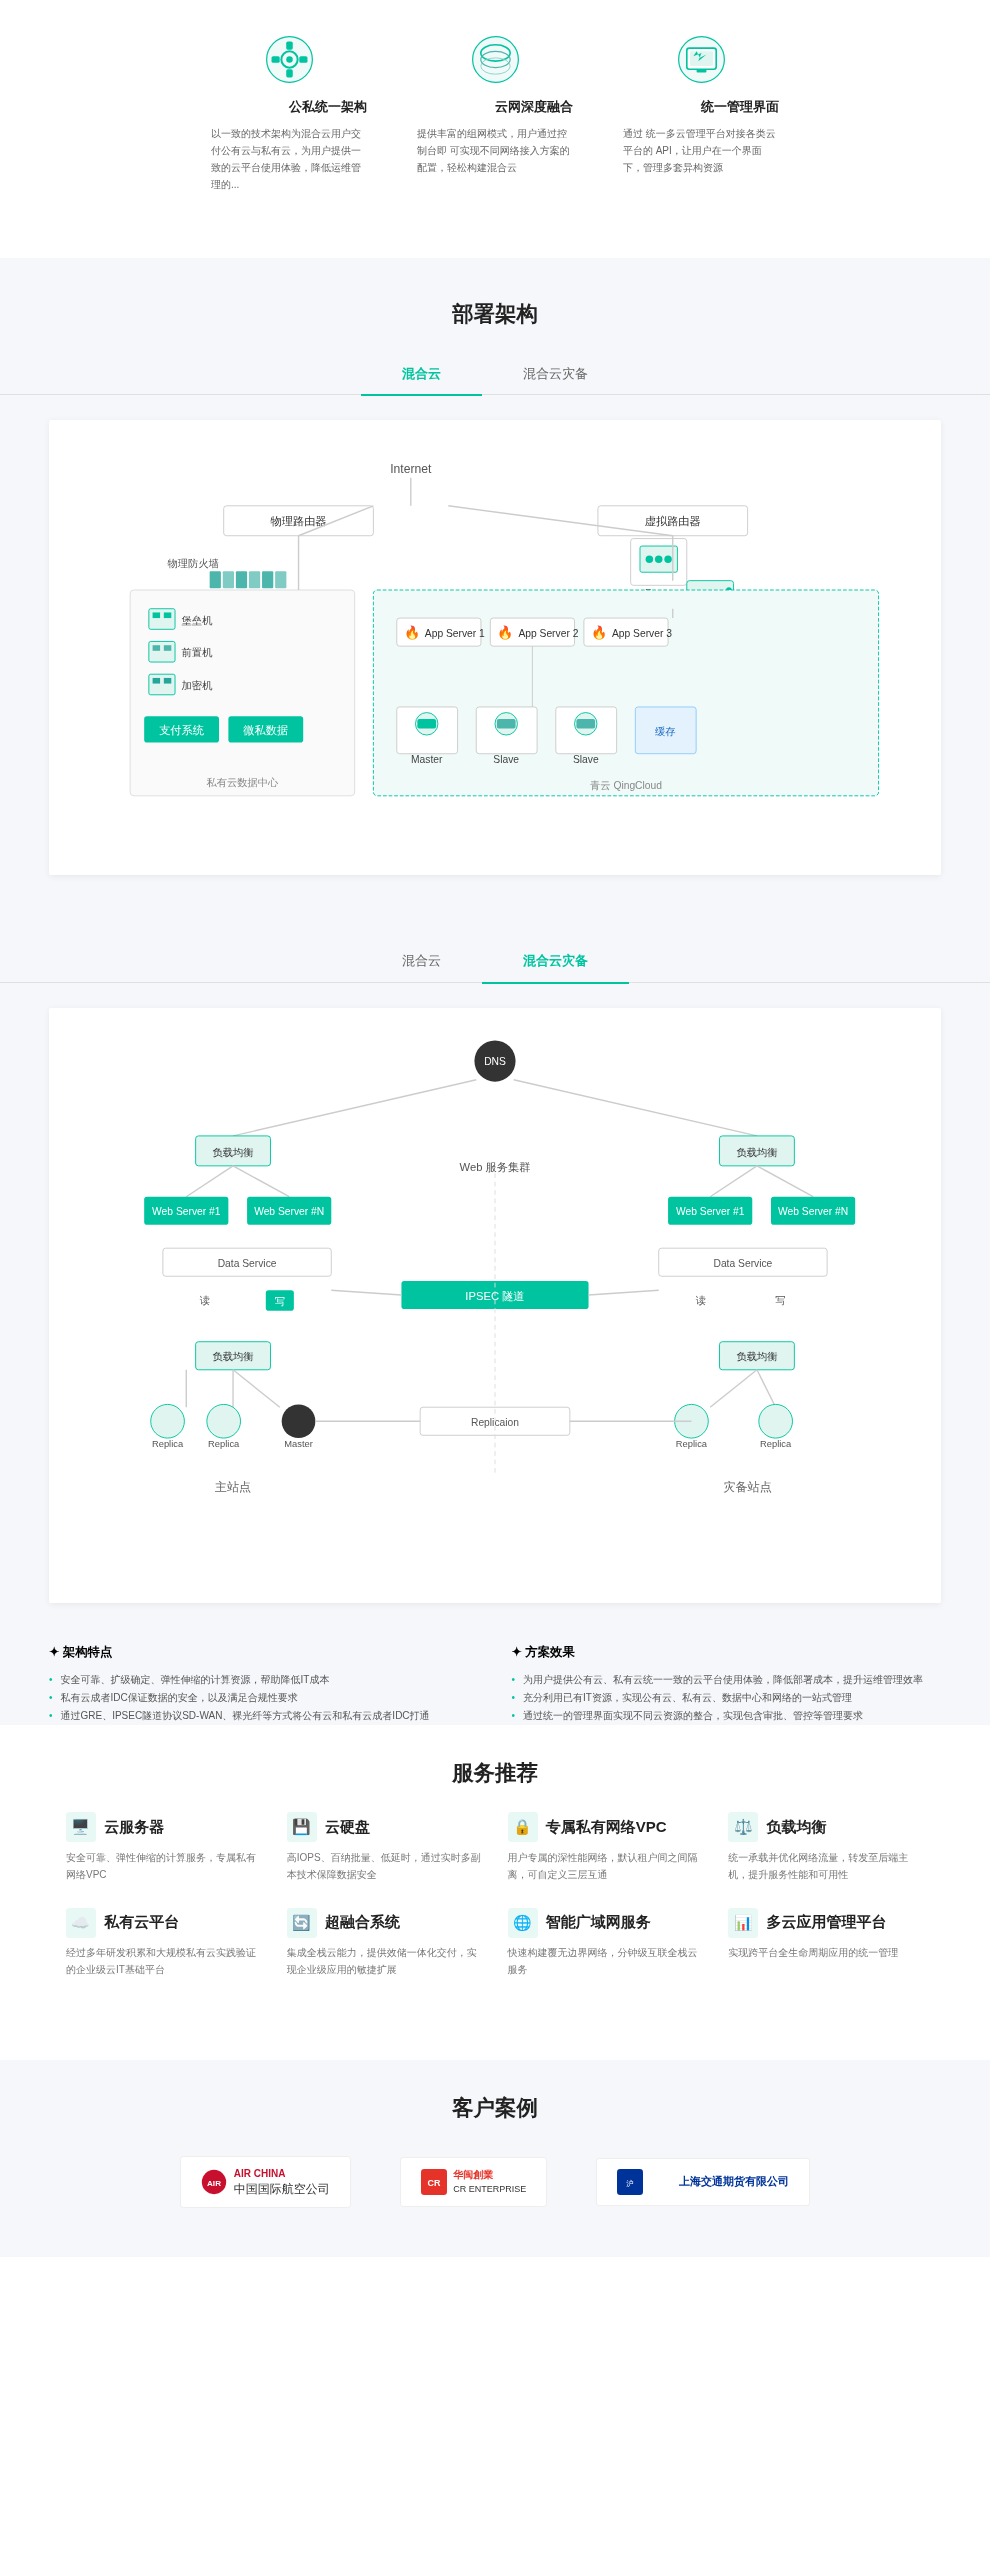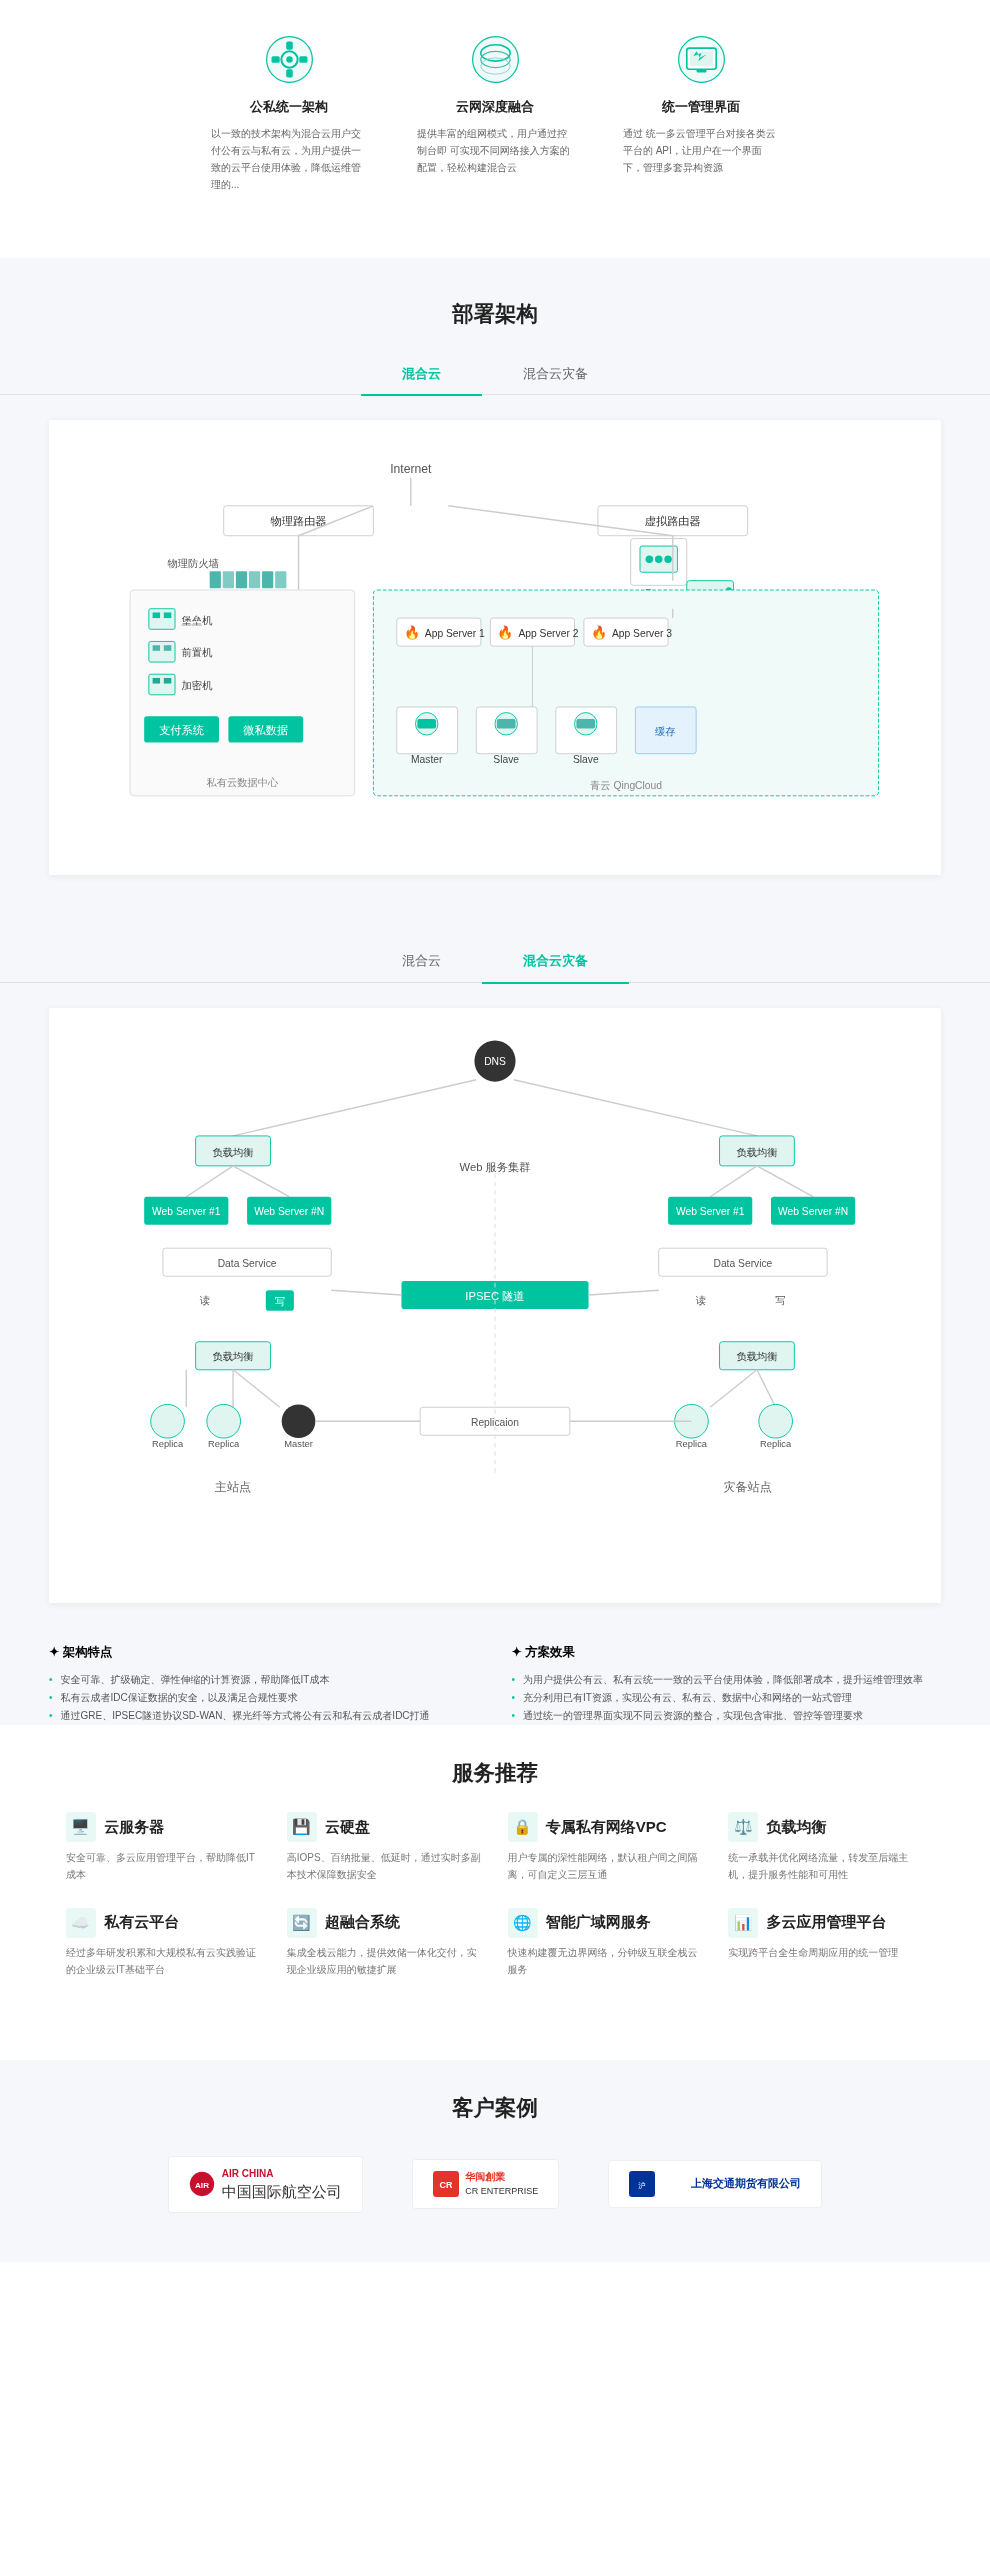--- a/index.html
+++ b/index.html
@@ -35,20 +35,21 @@
       margin: 0 auto 12.4px;
       display: flex;
       align-items: center;
       justify-content: center;
     }
     .advantage-card h3 {
       font-size: 13px;
       font-weight: 600;
       color: #222;
       margin-bottom: 8.2px;
+      text-align: right;
     }
     .advantage-card p {
       font-size: 10px;
       color: #666;
       line-height: 1.7;
       text-align: left;
     }
     .deploy-tabs {
       display: flex;
       justify-content: center;
@@ -475,21 +476,21 @@
 
 <section style="background:#fff; padding-bottom:49px;">
   <h2 class="section-title">服务推荐</h2>
   <div class="services-section" style="padding: 0px 66px 33px;">
     <div class="services-grid">
     <div class="service-card">
     <div class="service-card-header">
       <div class="service-icon">🖥️</div>
       <h3>云服务器</h3>
     </div>
-    <p>安全可靠、多云应用管理平台，帮助降低IT成本</p>
+    <p>安全可靠、弹性伸缩的计算服务，专属私有网络VPC</p>
   </div>
         <div class="service-card">
     <div class="service-card-header">
       <div class="service-icon">💾</div>
       <h3>云硬盘</h3>
     </div>
     <p>高IOPS、百纳批量、低延时，通过实时多副本技术保障数据安全</p>
   </div>
         <div class="service-card">
     <div class="service-card-header">
@@ -538,21 +539,21 @@
 </section>
 
 <section style="background:#f5f7fa; padding-bottom:49px;">
   <h2 class="section-title" style="background:#f5f7fa;">客户案例</h2>
   <div class="customers-logos">
   <div class="logo-box">
   <svg width="26" height="26" viewBox="0 0 32 32" style="font-size:14px">
     <circle cx="16" cy="16" r="15" fill="#c8102e"></circle>
     <text x="16" y="21" text-anchor="middle" font-size="10" fill="#fff" font-weight="bold">AIR</text>
   </svg>
-  <div style="font-size:10px;color:#c8102e;font-weight:bold;line-height:1.4;">AIR CHINA<br><span style="color:#333;font-weight:normal;font-size:15px;">中国国际航空公司</span></div>
+  <div style="font-size:10px;color:#c8102e;font-weight:bold;line-height:1.4;">AIR CHINA<br><span style="color:#333;font-weight:normal;font-size:12px;">中国国际航空公司</span></div>
 </div>
       <div class="logo-box">
   <svg width="26" height="26" viewBox="0 0 32 32" style="font-size:14px">
     <rect width="32" height="32" rx="4" fill="#e63329"></rect>
     <text x="16" y="21" text-anchor="middle" font-size="11" fill="#fff" font-weight="bold">CR</text>
   </svg>
   <div style="font-size:10px;color:#e63329;font-weight:bold;line-height:1.4;">华闽創業<br><span style="color:#333;font-weight:normal;font-size:9px;">CR ENTERPRISE</span></div>
 </div>
       <div class="logo-box">
   <svg width="26" height="26" viewBox="0 0 32 32" style="font-size:14px">

